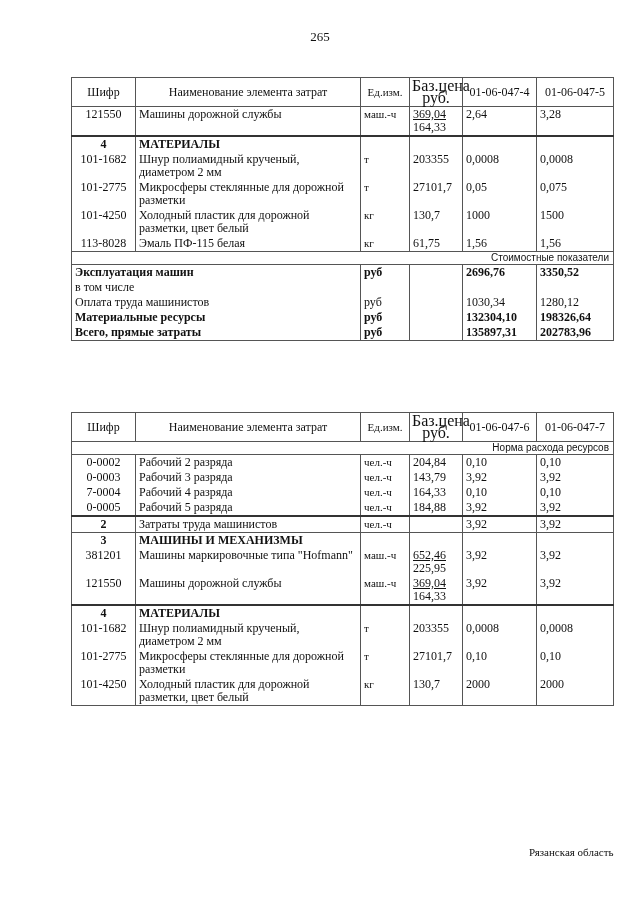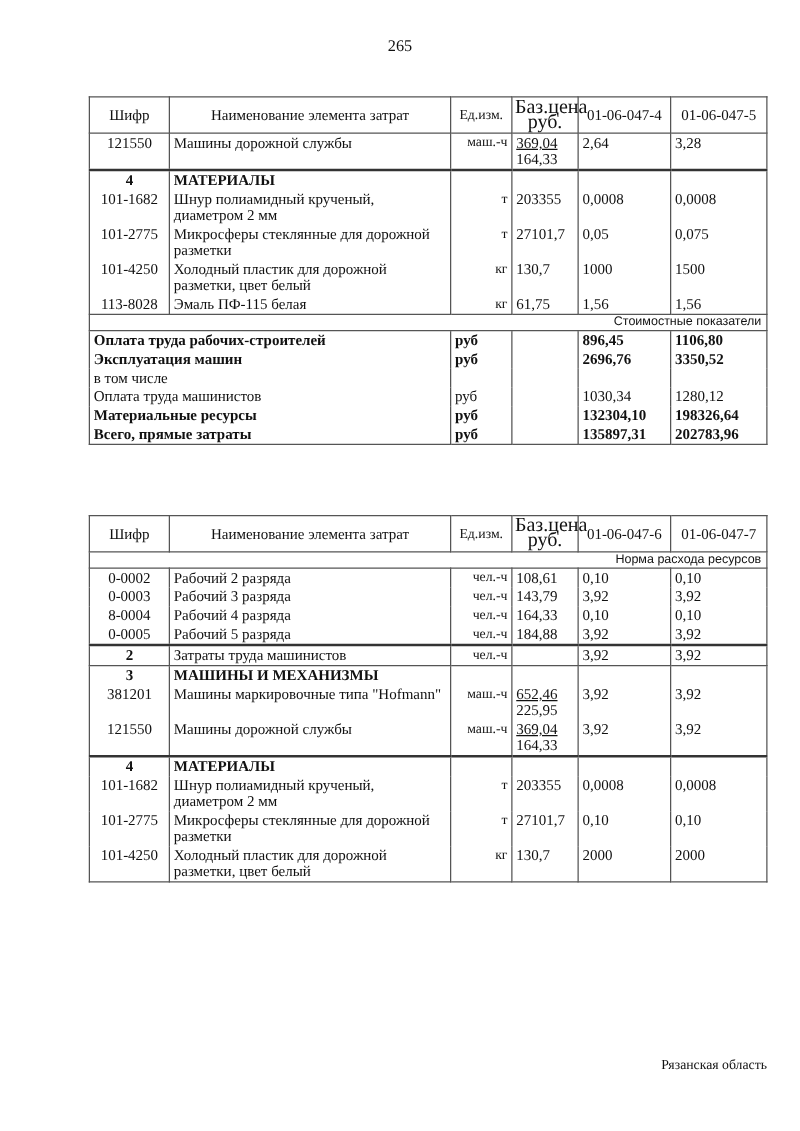--- a/index.html
+++ b/index.html
@@ -13,21 +13,21 @@
   table.tbl col.c2 { width: 225px; }
   table.tbl col.c3 { width: 49px; }
   table.tbl col.c4 { width: 53px; }
   table.tbl col.c5 { width: 74px; }
   table.tbl col.c6 { width: 77px; }
   .tbl td, .tbl th { border-left: 1px solid #555; border-right: 1px solid #555; padding: 1px 3px; vertical-align: top; }
   .tbl tr.hdr th { border: 1px solid #555; font-weight: normal; text-align: center; vertical-align: middle; height: 28px; padding: 0 2px; }
   .tbl tr.sep td { border-top: 1px solid #555; }
   .tbl tr.last td { border-bottom: 1px solid #555; }
   .tbl .code { text-align: center; }
-  .tbl .unit { text-align: right; font-size: 11px; }
+  .tbl .unit { text-align: left; font-size: 11px; }
   .tbl .num { text-align: left; }
   .tbl .price { text-align: left; }
   .tbl .price .u { text-decoration: underline; display: block; }
   .tbl b, .tbl .bold { font-weight: bold; }
   .tbl tr.subhdr td { border: 1px solid #555; text-align: right; font-family: Liberation Sans, sans-serif; font-size: 10px; padding: 0 4px; height: 12px; line-height: 12px; }
   #t1 { top: 77px; }
   #t2 { top: 412px; }
   .hdr-price { font-size: 16px; line-height: 12px; }
 </style>
 </head>
@@ -98,27 +98,20 @@
     <td>Эмаль ПФ-115 белая</td>
     <td class="unit">кг</td>
     <td class="num">61,75</td>
     <td class="num">1,56</td>
     <td class="num">1,56</td>
   </tr>
   <tr class="subhdr">
     <td colspan="6">Стоимостные показатели</td>
   </tr>
   <tr>
-    <td colspan="2" class="bold sumname">Оплата труда рабочих-строителей</td>
-    <td class="bold">руб</td>
-    <td></td>
-    <td class="num bold">896,45</td>
-    <td class="num bold">1106,80</td>
-  </tr>
-  <tr>
     <td colspan="2" class="bold sumname">Эксплуатация машин</td>
     <td class="bold">руб</td>
     <td></td>
     <td class="num bold">2696,76</td>
     <td class="num bold">3350,52</td>
   </tr>
   <tr>
     <td colspan="2" class="sumname">в том числе</td>
     <td></td>
     <td></td>
@@ -167,34 +160,34 @@
     <th>01-06-047-6</th>
     <th>01-06-047-7</th>
   </tr>
   <tr class="subhdr">
     <td colspan="6">Норма расхода ресурсов</td>
   </tr>
   <tr>
     <td class="code">0-0002</td>
     <td>Рабочий 2 разряда</td>
     <td class="unit">чел.-ч</td>
-    <td class="price">108,61</td>
+    <td class="price">204,84</td>
     <td class="num">0,10</td>
     <td class="num">0,10</td>
   </tr>
   <tr>
     <td class="code">0-0003</td>
     <td>Рабочий 3 разряда</td>
     <td class="unit">чел.-ч</td>
     <td class="price">143,79</td>
     <td class="num">3,92</td>
     <td class="num">3,92</td>
   </tr>
   <tr>
-    <td class="code">8-0004</td>
+    <td class="code">7-0004</td>
     <td>Рабочий 4 разряда</td>
     <td class="unit">чел.-ч</td>
     <td class="price">164,33</td>
     <td class="num">0,10</td>
     <td class="num">0,10</td>
   </tr>
   <tr>
     <td class="code">0-0005</td>
     <td>Рабочий 5 разряда</td>
     <td class="unit">чел.-ч</td>

